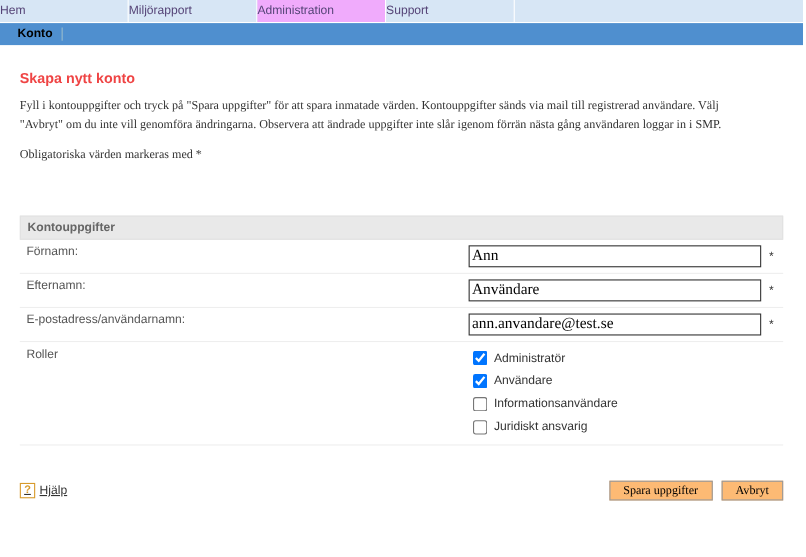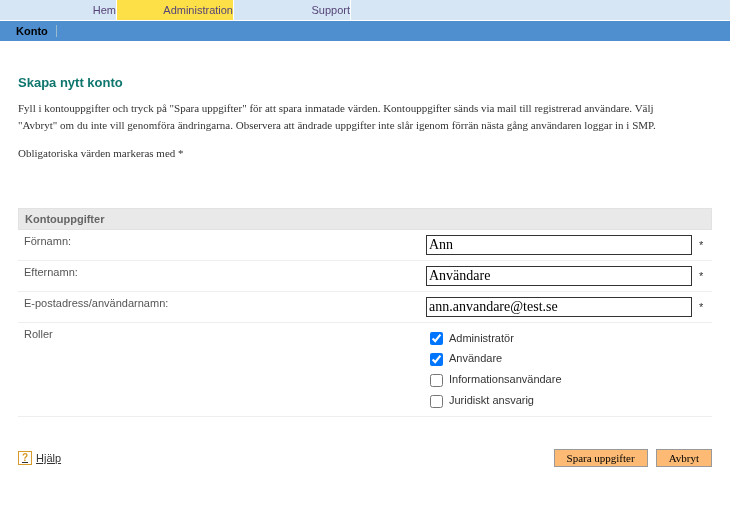--- a/index.html
+++ b/index.html
@@ -1,23 +1,23 @@
 <!DOCTYPE html>
 <html><head>
 <meta charset="utf-8">
 <style>
 html,body{margin:0;padding:0;font-family:Verdana,Arial,sans-serif;font-size:11px;color:#333;background:#fff}
 .wrap{width:730px}
 .topnav{display:flex;background:#d7e6f5;border-bottom:1px solid #fff}
-.topnav .tab{padding:4px 0;text-align:right;border-right:1px solid #fff;color:#547;cursor:pointer;width:116px}
-.topnav .tab.active{background:#fde047}
+.topnav .tab{padding:4px 0;text-align:left;border-right:1px solid #fff;color:#547;cursor:pointer;width:116px}
+.topnav .tab.active{background:#f0abfc}
 .subbar{background:#4f8fcf;color:#fff;padding:4px 10px;display:flex;align-items:flex-start}
 .subbar .subitem{font-weight:bold;color:#000;padding:0 8px 0 6px;border-right:1px solid #9bc}
 .content{padding:14px 18px 8px 18px}
-h2.page-title{font-size:13px;font-weight:bold;margin:20px 0 10px 0;color:#0f766e}
+h2.page-title{font-size:13px;font-weight:bold;margin:8px 0 10px 0;color:#ef4444}
 .intro{font-family:Verdana;font-size:11px;line-height:1.5;color:#333;max-width:640px}
 .section-header{background:#e9e9e9;font-weight:bold;padding:4px 6px;margin-top:46px;border:1px solid #e2e2e2;color:#666}
 table.form{width:100%;border-collapse:collapse;margin-top:0}
 table.form tr{border-bottom:1px solid #eee}
 table.form td{padding:5px 6px;vertical-align:top}
 table.form td.label{width:390px;color:#555}
 input.txt{width:260px;border:1px solid #333;font-size:14px;padding:1px 2px;font-family:Verdana}
 .req{color:#333;padding-left:4px}
 .roles{line-height:1.9}
 .roles label{margin-left:4px;color:#333}
@@ -28,20 +28,21 @@
 button.btn{font-family:Verdana;font-size:11px;padding:2px 12px;margin-left:8px;background:#fdba74;border:1px solid #999;cursor:pointer}
 input[type=checkbox]{margin:0 2px 0 0;vertical-align:middle}
 .rolespad{padding-left:4px}
 </style>
 </head>
 <body>
 
 <div class="wrap">
   <div class="topnav">
     <div class="tab">Hem</div>
+    <div class="tab">Miljörapport</div>
     <div class="tab active">Administration</div>
     <div class="tab">Support</div>
   </div>
   <div class="subbar">
     <span class="subitem">Konto</span>
   </div>
 
   <div class="content">
     <h2 class="page-title">Skapa nytt konto</h2>
     <div class="intro">Fyll i kontouppgifter och tryck på "Spara uppgifter" för att spara inmatade värden. Kontouppgifter sänds via mail till registrerad användare. Välj "Avbryt" om du inte vill genomföra ändringarna. Observera att ändrade uppgifter inte slår igenom förrän nästa gång användaren loggar in i SMP.</div>

